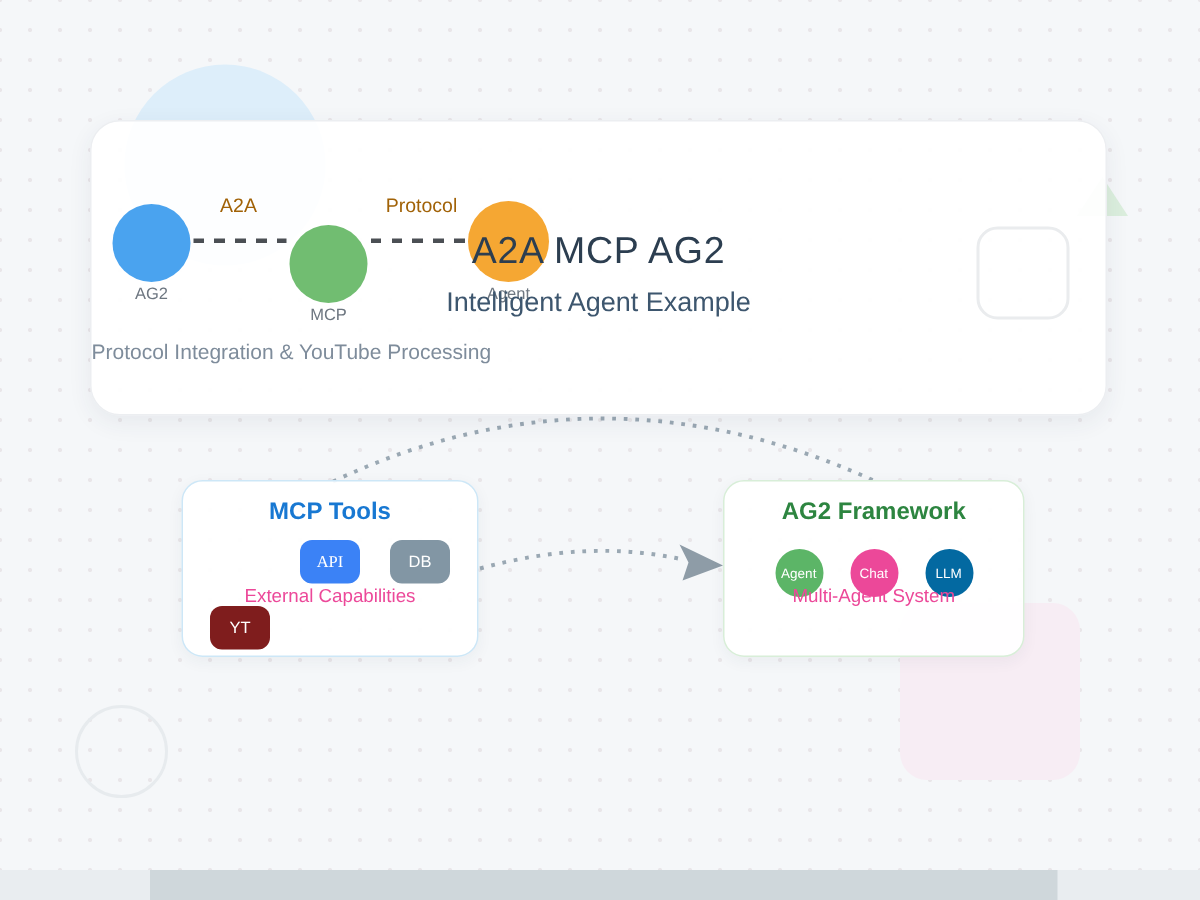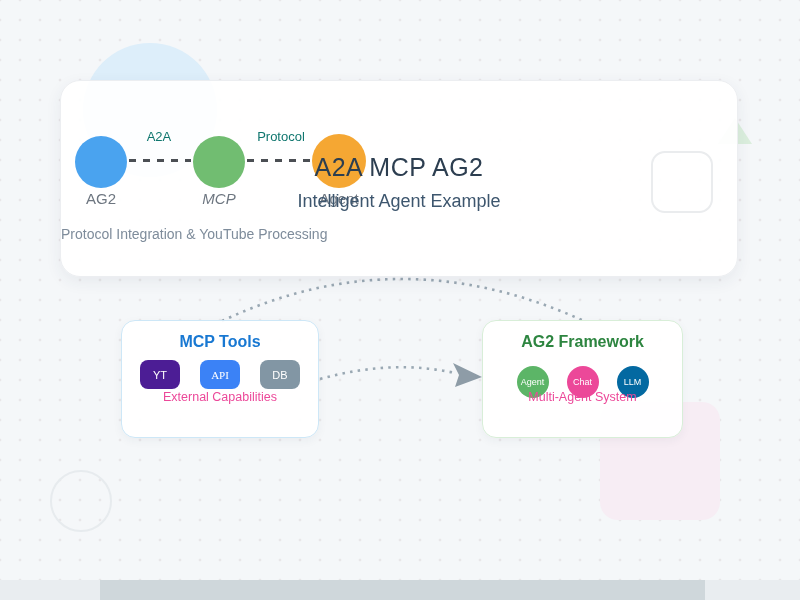--- a/index.html
+++ b/index.html
@@ -31,29 +31,29 @@
   .arcs{position:absolute;left:0;top:0;width:800px;height:600px;pointer-events:none;}
   .arc-path{fill:none;stroke:#9aa8b3;stroke-width:2.6;stroke-dasharray:2.5 5.2;}
   .arc-head{fill:#8e9ca7;stroke:none;}
   
   .card{position:absolute;background:rgba(255,255,255,0.93);box-sizing:border-box;}
   .hero-card{left:60px;top:80px;width:678px;height:197px;border-radius:20px;
     border:1px solid #eceef1;box-shadow:0 5px 16px rgba(40,60,80,0.07);}
   .node{position:absolute;text-align:center;}
   .node-circle{border-radius:50%;width:52px;height:52px;}
   .node-circle.big{width:54px;height:54px;}
-  .node-label{margin-top:2px;font-size:15px;color:#6d7680;}
+  .node-label{margin-top:2px;font-size:11px;color:#6d7680;}
   .node-ag2{left:14px;top:55px;}
-  .node-mcp{left:132px;top:55px;font-style:italic;}
+  .node-mcp{left:132px;top:69px;}
   .node-agent{left:251px;top:53px;}
   .dash-line{position:absolute;height:3px;top:78px;
     background:repeating-linear-gradient(90deg,#4b4f54 0 7px,transparent 7px 14px);}
   .dash-1{left:68px;width:62px;}
   .dash-2{left:186px;width:63px;}
-  .conn-label{position:absolute;top:48px;font-size:13px;color:#0f766e;text-align:center;}
+  .conn-label{position:absolute;top:48px;font-size:13px;color:#a16207;text-align:center;}
   .conn-label-a2a{left:78px;width:40px;}
   .conn-label-protocol{left:190px;width:60px;}
   .hero-title{position:absolute;left:0;top:72px;width:100%;text-align:center;
     font-size:25px;font-weight:normal;color:#2c3e50;letter-spacing:0.5px;}
   .hero-subtitle{position:absolute;left:0;top:110px;width:100%;text-align:center;
     font-size:18px;color:#3d566e;}
   .hero-tagline{position:absolute;left:0;top:145px;width:100%;
     font-size:14px;color:#7e8c9b;}
   .placeholder-box{position:absolute;left:590px;top:70px;width:58px;height:58px;
     border-radius:14px;border:2px solid #eaecee;background:transparent;}
@@ -112,21 +112,21 @@
     </div>
     <div class="hero-title">A2A MCP AG2</div>
     <div class="hero-subtitle">Intelligent Agent Example</div>
     <div class="hero-tagline">Protocol Integration &amp; YouTube Processing</div>
     <div class="placeholder-box"></div>
   </div>
 
   <div class="card tools-card">
     <div class="card-title" style="color: rgb(24, 120, 210); text-align: center;">MCP Tools</div>
     <div class="badge-row">
-      <div class="badge" style="background-color: #4c1d95;">YT</div>
+      <div class="badge" style="background-color: #7f1d1d; margin-top: 44px;">YT</div>
       <div class="badge" style="background-color: #3b82f6; font-family: Liberation Serif, serif;">API</div>
       <div class="badge" style="background-color: rgb(130, 150, 164);">DB</div>
     </div>
     <div class="card-caption">External Capabilities</div>
   </div>
 
   <div class="card framework-card">
     <div class="card-title" style="color: rgb(45, 133, 64);">AG2 Framework</div>
     <div class="agent-row">
       <div class="agent-dot" style="background-color: rgb(92, 181, 103);">Agent</div>

